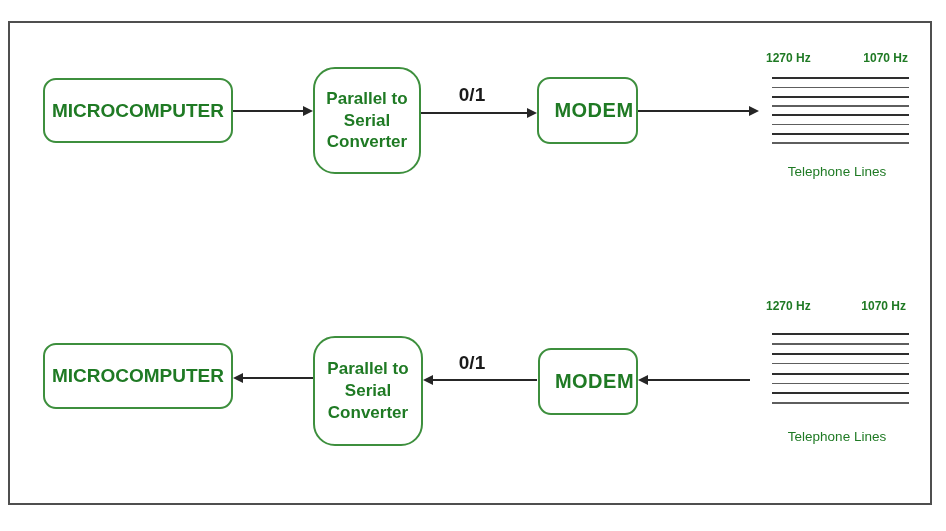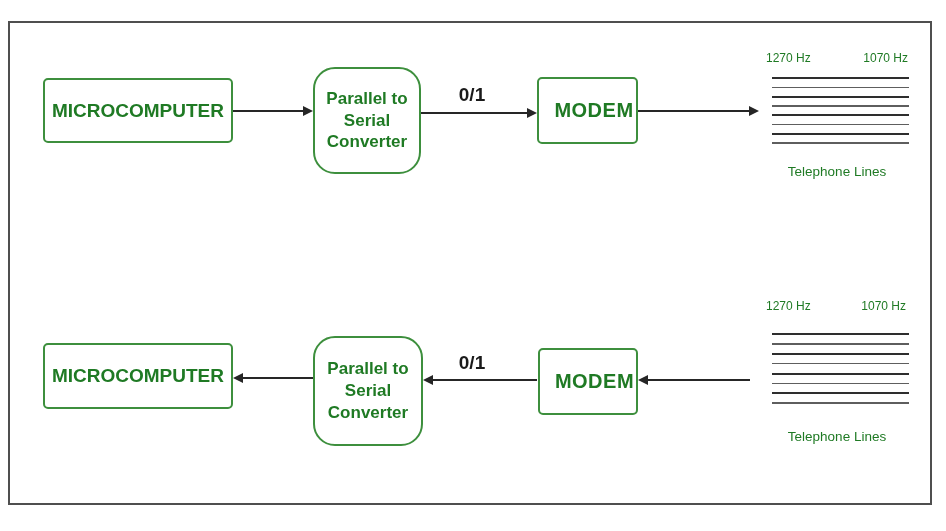--- a/index.html
+++ b/index.html
@@ -25,21 +25,21 @@
     position: absolute;
     left: 8px; top: 21px;
     width: 924px; height: 484px;
     border: 2px solid var(--frame);
     background: #ffffff;
   }
   .flow { position: absolute; inset: 0; }
   .node {
     position: absolute;
     border: 2px solid var(--green_border);
-    border-radius: 5px;
+    border-radius: 13px;
     background: #ffffff;
     display: flex;
     flex-direction: column;
     align-items: center;
     justify-content: center;
     color: var(--green_text);
     font-weight: bold;
     text-align: center;
   }
   .node.micro { font-size: 19px; letter-spacing: 0px; }
@@ -70,21 +70,21 @@
     text-align: center;
     font-size: 19px;
     font-weight: bold;
     color: var(--bit);
   }
   .freq-row {
     position: absolute;
     display: flex;
     justify-content: space-between;
     font-size: 12px;
-    font-weight: normal;
+    font-weight: bold;
     color: var(--green_text);
     white-space: nowrap;
   }
   .tel-lines {
     position: absolute;
     display: flex;
     flex-direction: column;
     justify-content: space-between;
   }
   .tel-line { width: 100%; height: 2px; background: var(--tel_dark); }

